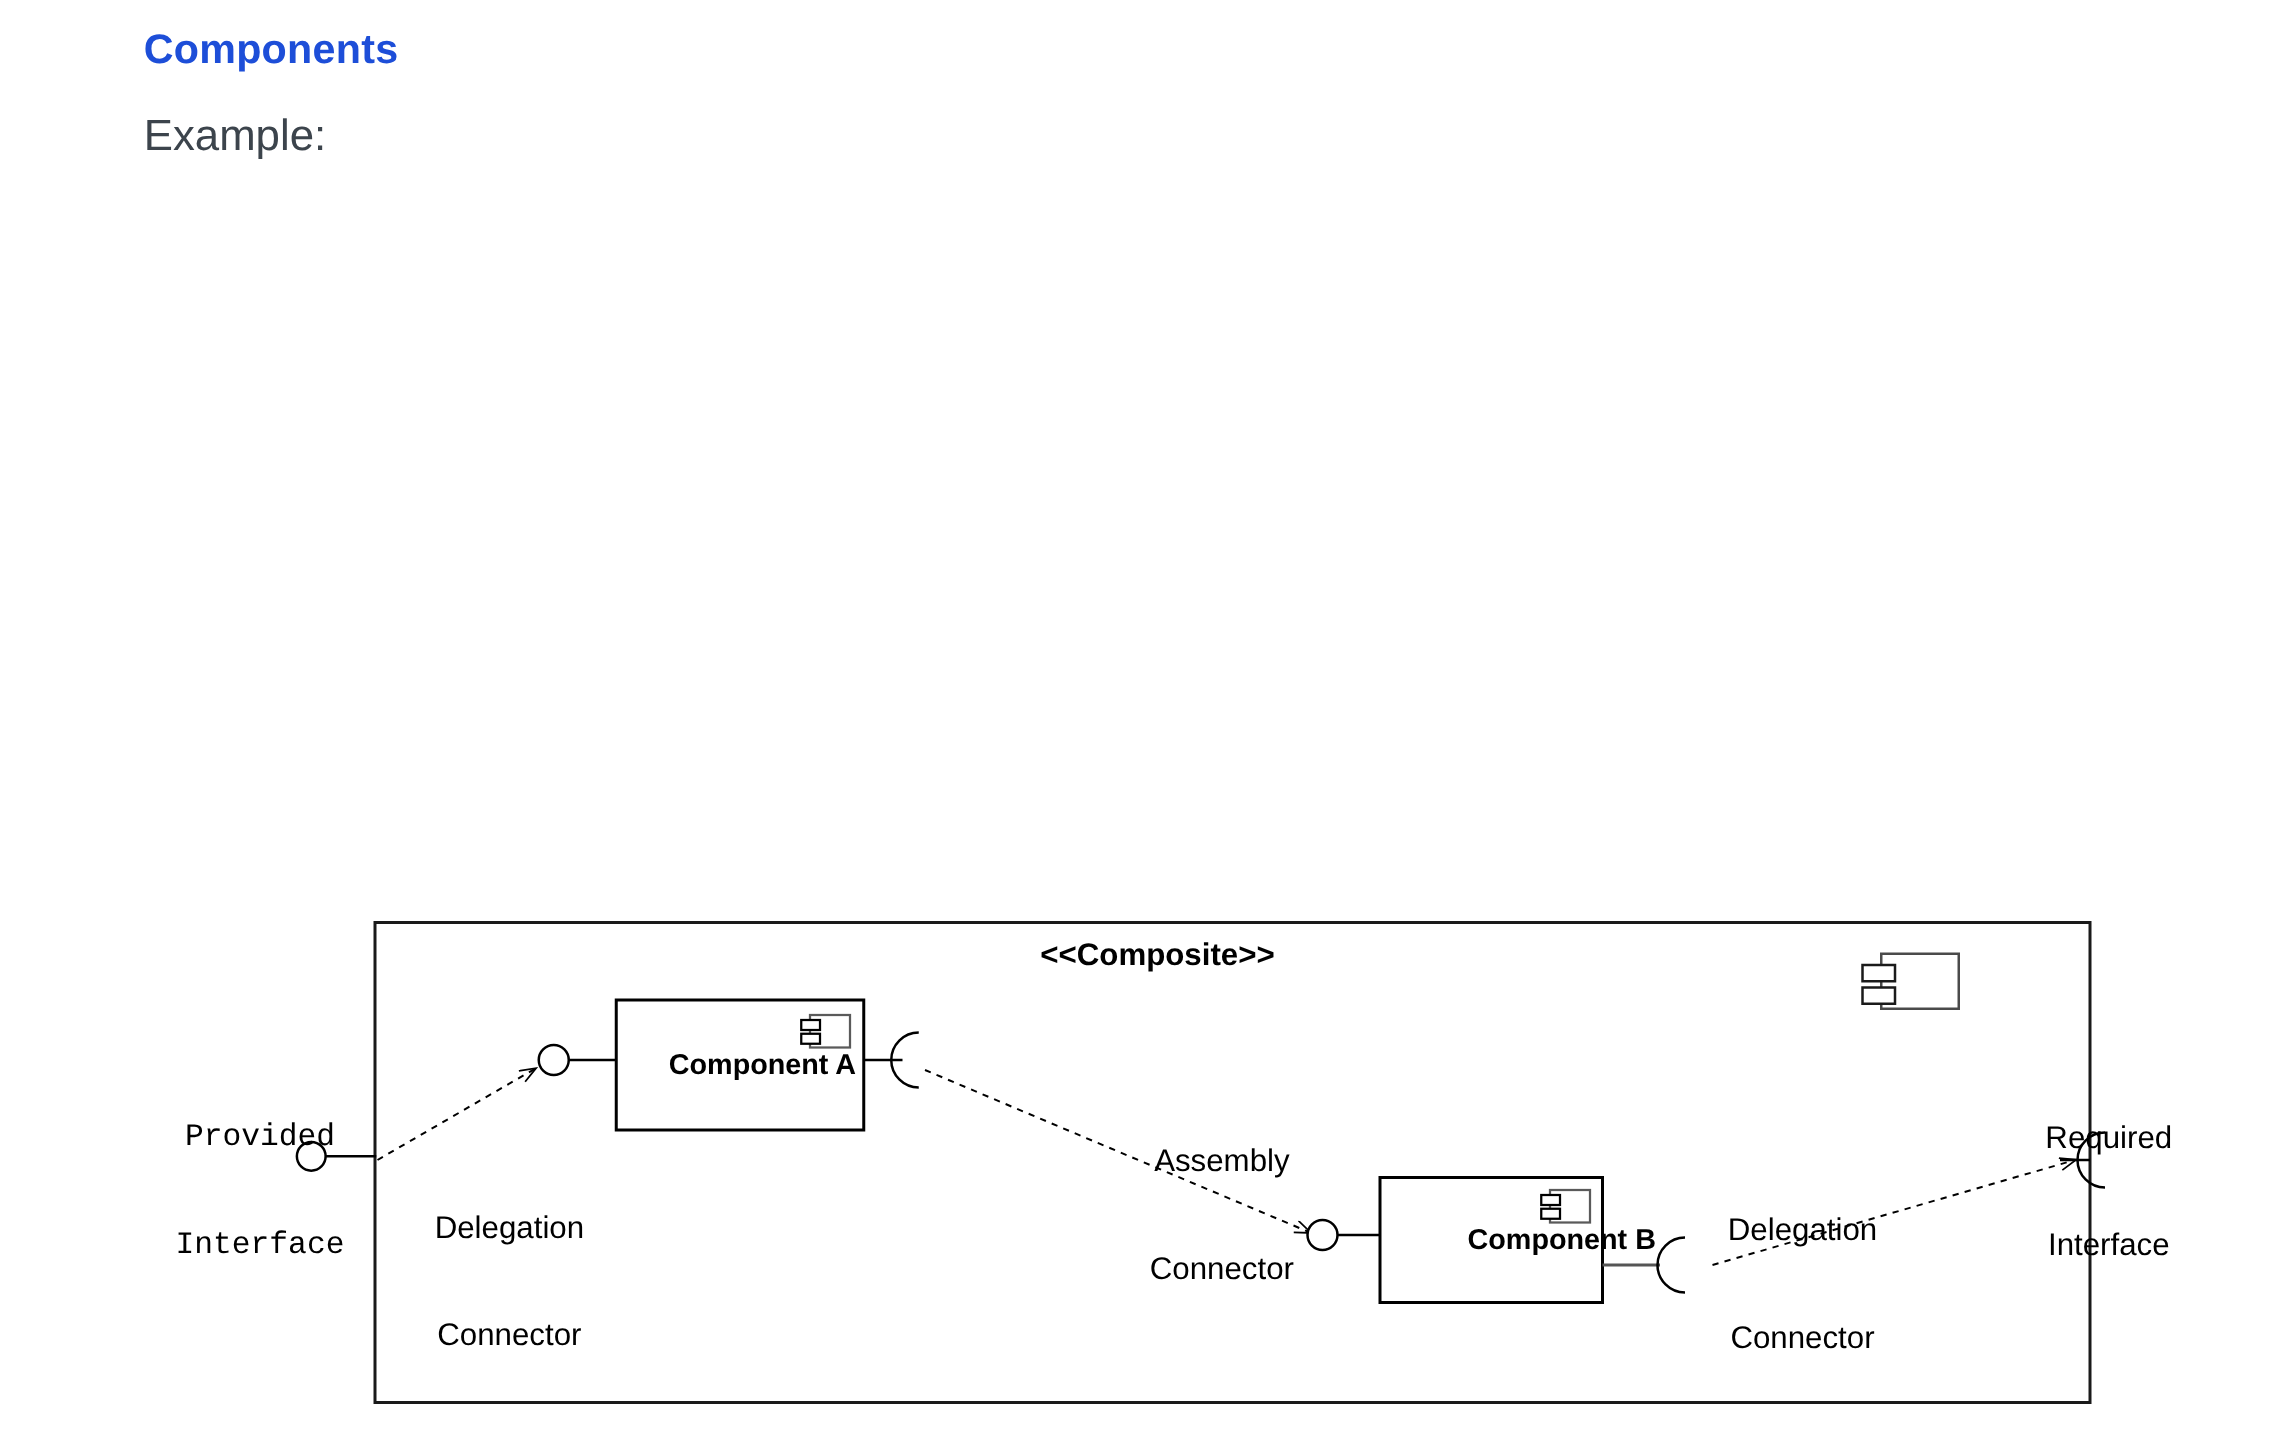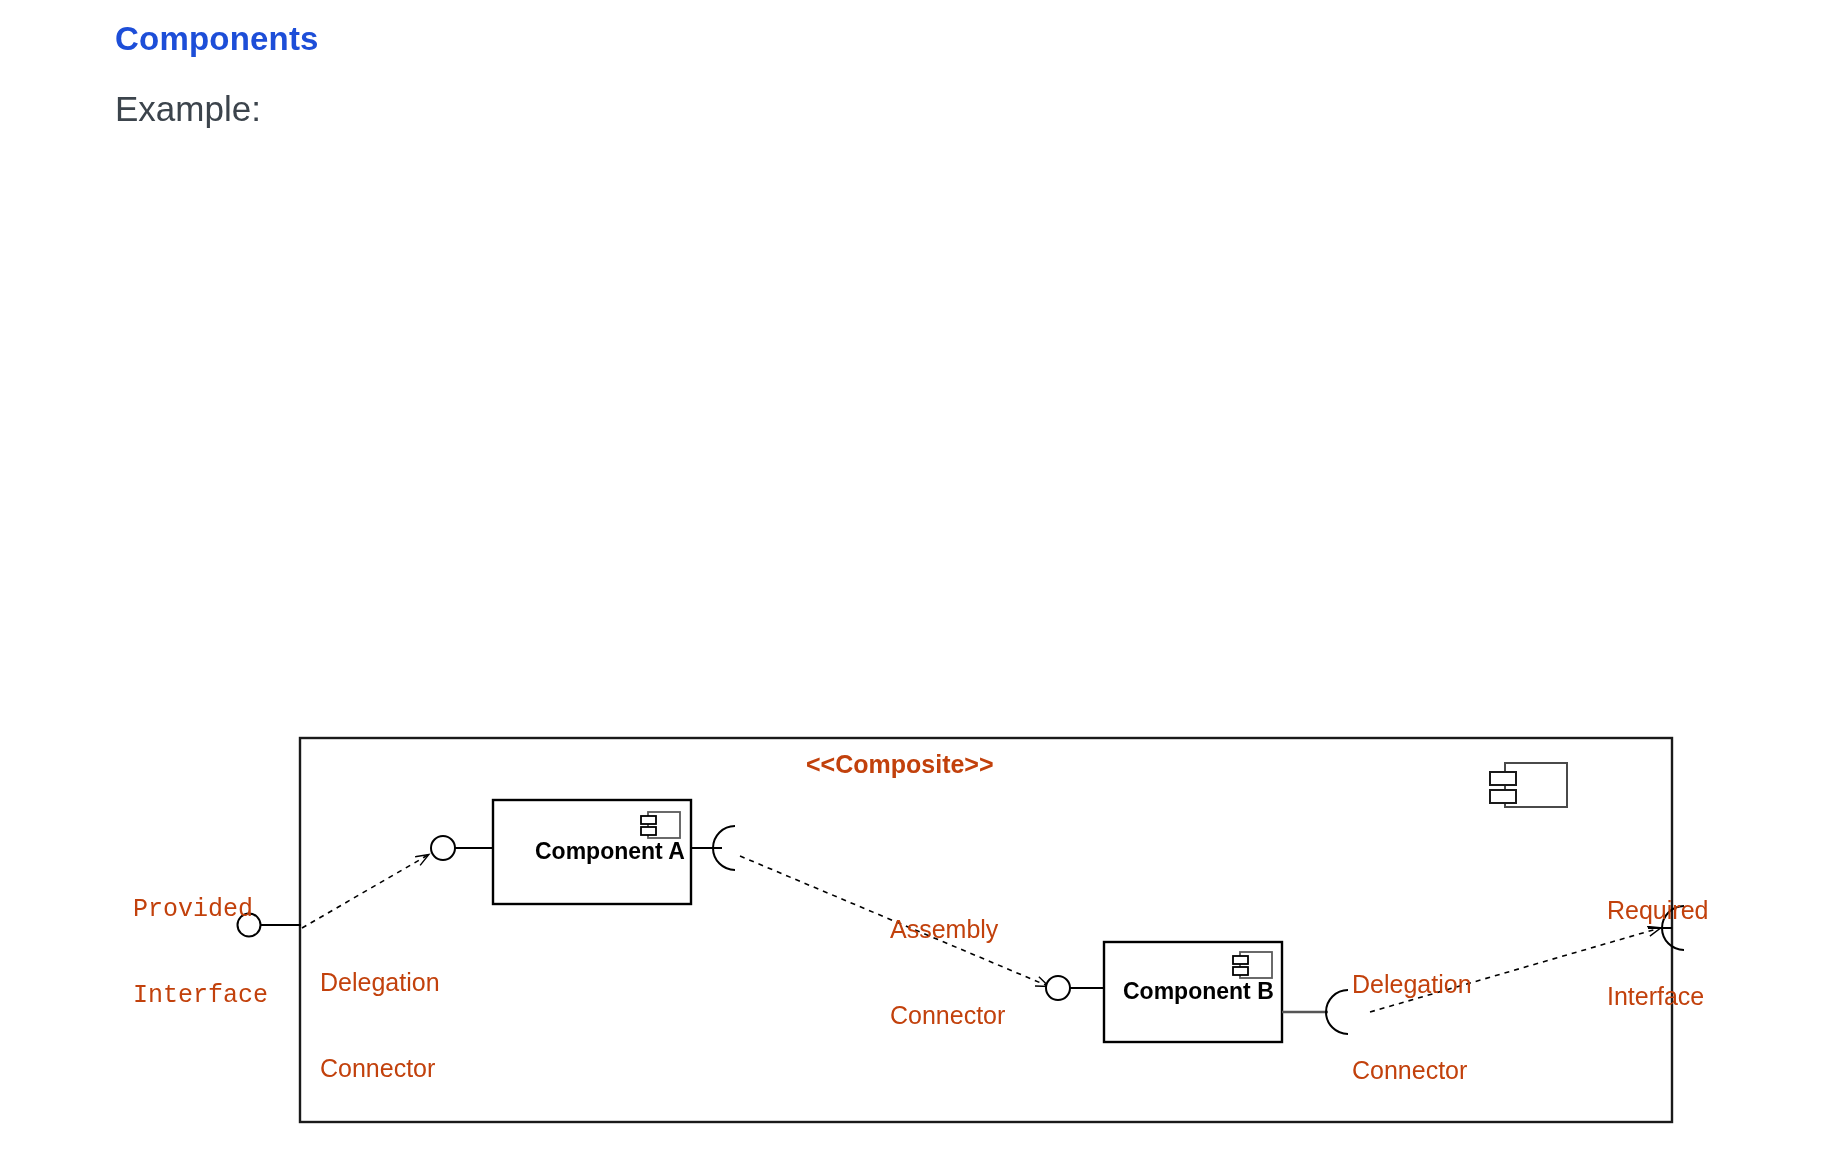--- a/index.html
+++ b/index.html
@@ -49,23 +49,23 @@
     width: 1837px;
     height: 1154px;
     pointer-events: none;
   }
   #diagram * { pointer-events: auto; }
 
   .dgm-label {
     position: absolute;
     font-family: "Liberation Sans", sans-serif;
     font-size: 25px;
-    color: #c2410c;
+    color: #000000;
     line-height: 1.15;
-    text-align: left;
+    text-align: center;
     white-space: pre;
   }
   .dgm-label.bold {
     font-weight: bold;
   }
   .comp-name {
     position: absolute;
     font-family: "Liberation Sans", sans-serif;
     font-size: 23px;
     font-weight: bold;
@@ -145,21 +145,21 @@
   <g>
     <line x1="1648" y1="928" x2="1672" y2="928" stroke="#000000" stroke-width="2"></line>
     <path d="M 1684 906 A 22 22 0 1 0 1684 950" fill="none" stroke="#000000" stroke-width="2"></path>
   </g>
 </svg>
 
 <div class="dgm-label bold" style="left:806px; top:750px; width:240px;">&lt;&lt;Composite&gt;&gt;</div>
 
 <div class="comp-name" style="left:535px; top:838px;text-align:center;">Component A</div>
 
-<div class="comp-name" style="left:1123px; top:978px;">Component B</div>
+<div class="comp-name" style="left:1174px; top:978px;">Component B</div>
 
 <div class="dgm-label" style="left:133px; top:838px; width:150px;font-family:Liberation Mono, monospace;">
   <div>Provided</div>
   <div>Interface</div>
 </div>
 
 <div class="dgm-label" style="left:320px; top:910px; width:175px;">
   <div>Delegation</div>
   <div>Connector</div>
 </div>

